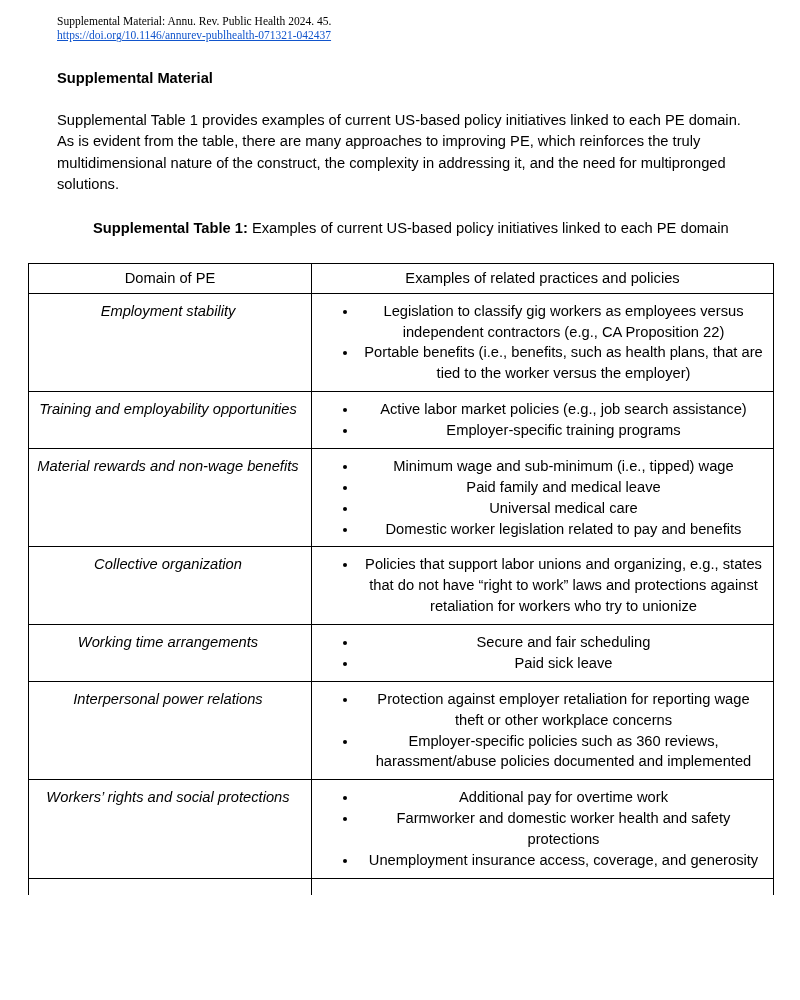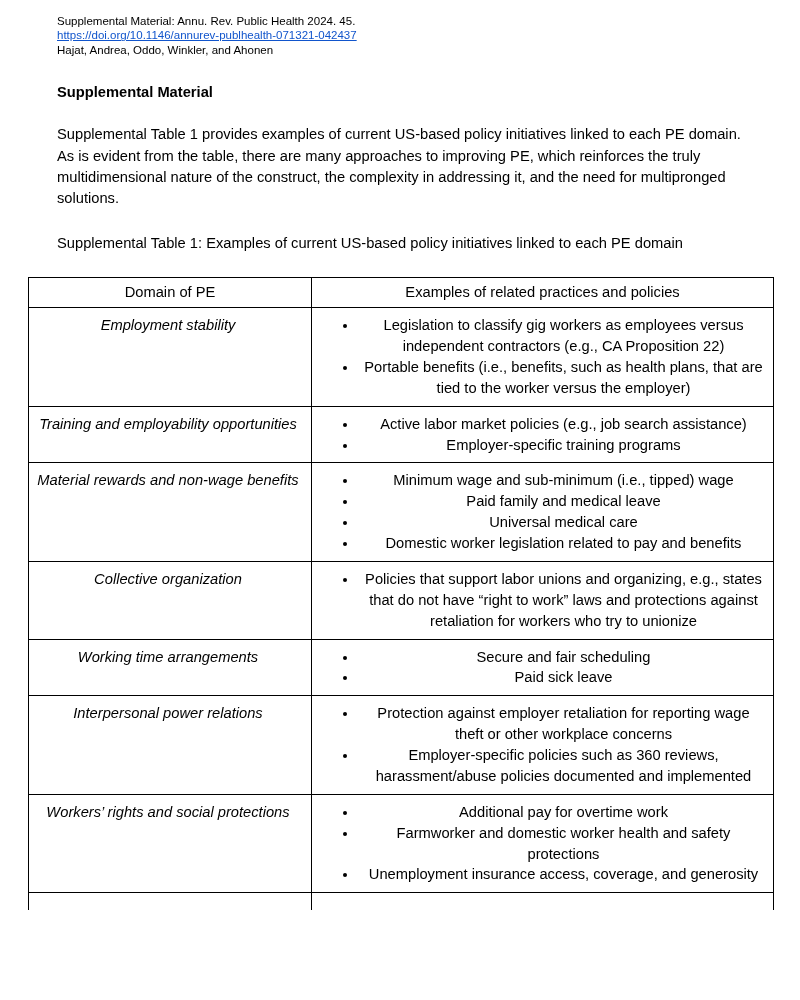--- a/index.html
+++ b/index.html
@@ -10,21 +10,21 @@
     background: #ffffff;
     color: #000000;
     font-family: "Liberation Sans", sans-serif;
     overflow: hidden;
     position: relative;
   }
   .content {
     padding: 14px 56px 0 57px;
   }
   .doc-header {
-    font-family: Liberation Sans, sans-serif;
+    font-family: Liberation Serif, serif;
     font-size: 11.5px;
     line-height: 1.26;
     color: #000000;
   }
   .doc-header a.doi-link {
     color: #1155cc;
     text-decoration: underline;
     cursor: pointer;
   }
   .doc-header .italic-line {
@@ -38,21 +38,21 @@
   .intro {
     margin-top: 24px;
     font-size: 14.7px;
     line-height: 1.45;
   }
   .caption {
     margin-top: 23px;
     font-size: 14.7px;
     line-height: 1.45;
   }
-  .caption .bold { font-weight: normal; }
+  .caption .bold { font-weight: bold; margin-left: 36px; }
   table.policy-table {
     border-collapse: collapse;
     table-layout: fixed;
     width: 745px;
     margin-left: -29px;
     margin-top: 23px;
     font-size: 14.7px;
   }
   table.policy-table th,
   table.policy-table td {
@@ -91,21 +91,20 @@
 <body>
 
 <div class="page">
   <div class="content">
 
     <div class="doc-header">
       <div>Supplemental Material: Annu. Rev. Public Health 2024. 45.</div>
       <div>
         <a class="doi-link" href="#" title="https://doi.org/10.1146/annurev-publhealth-071321-042437">https://doi.org/10.1146/annurev-publhealth-071321-042437</a>
       </div>
-      <div>Hajat, Andrea, Oddo, Winkler, and Ahonen</div>
     </div>
 
     <div class="section-heading">Supplemental Material</div>
 
     <p class="intro">Supplemental Table 1 provides examples of current US-based policy initiatives linked to each PE domain. As is evident from the table, there are many approaches to improving PE, which reinforces the truly multidimensional nature of the construct, the complexity in addressing it, and the need for multipronged solutions.</p>
 
     <p class="caption"><span class="bold">Supplemental Table 1:</span><span> Examples of current US-based policy initiatives linked to each PE domain</span></p>
 
     <table class="policy-table">
       <colgroup>

